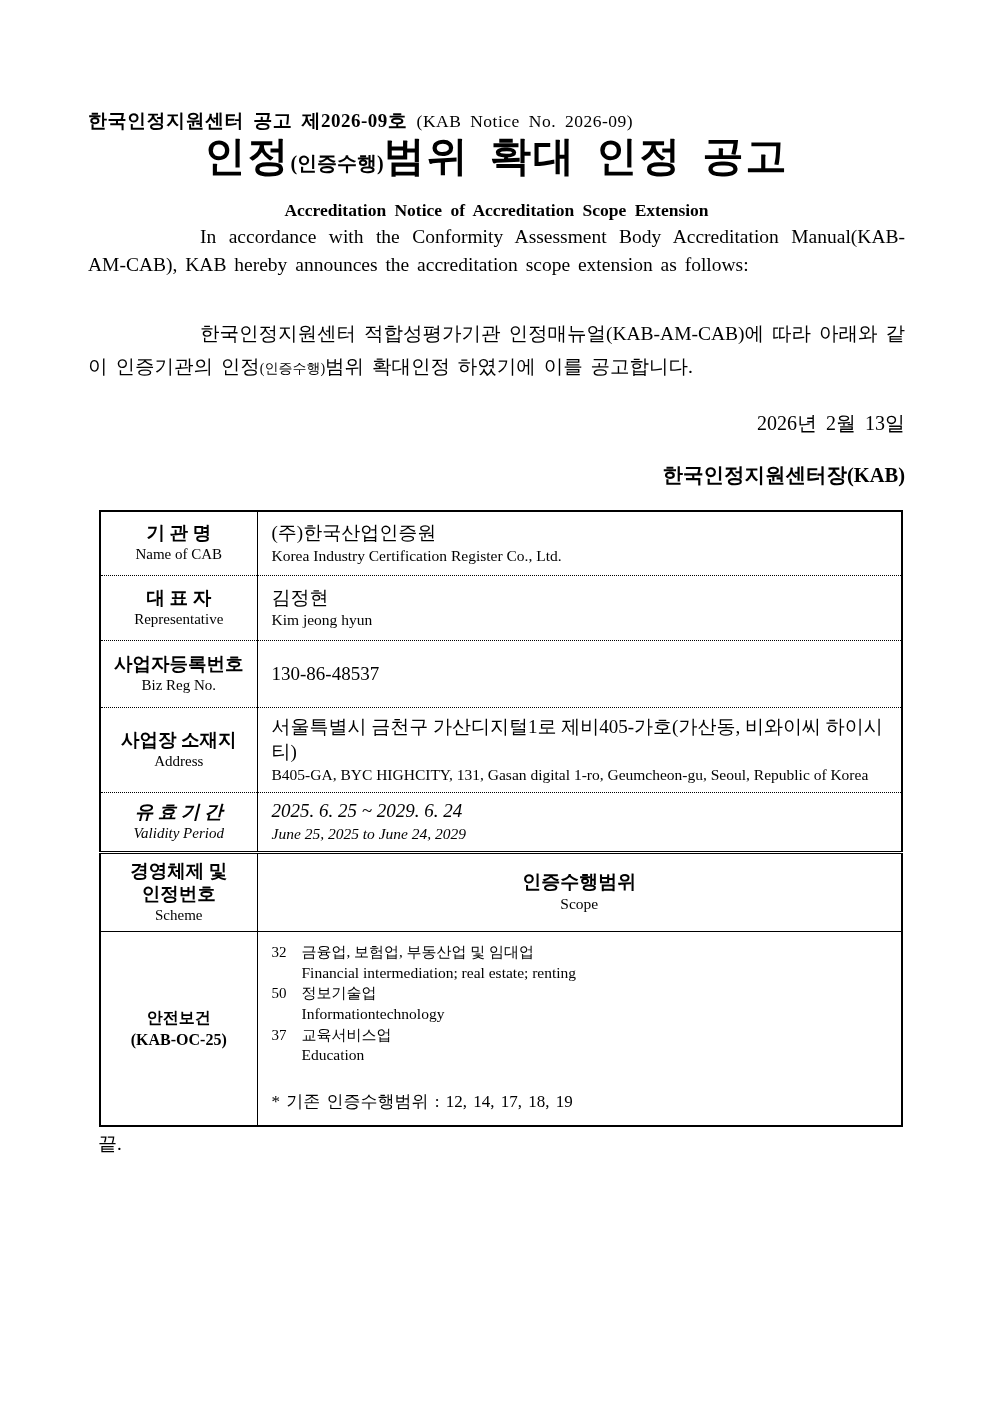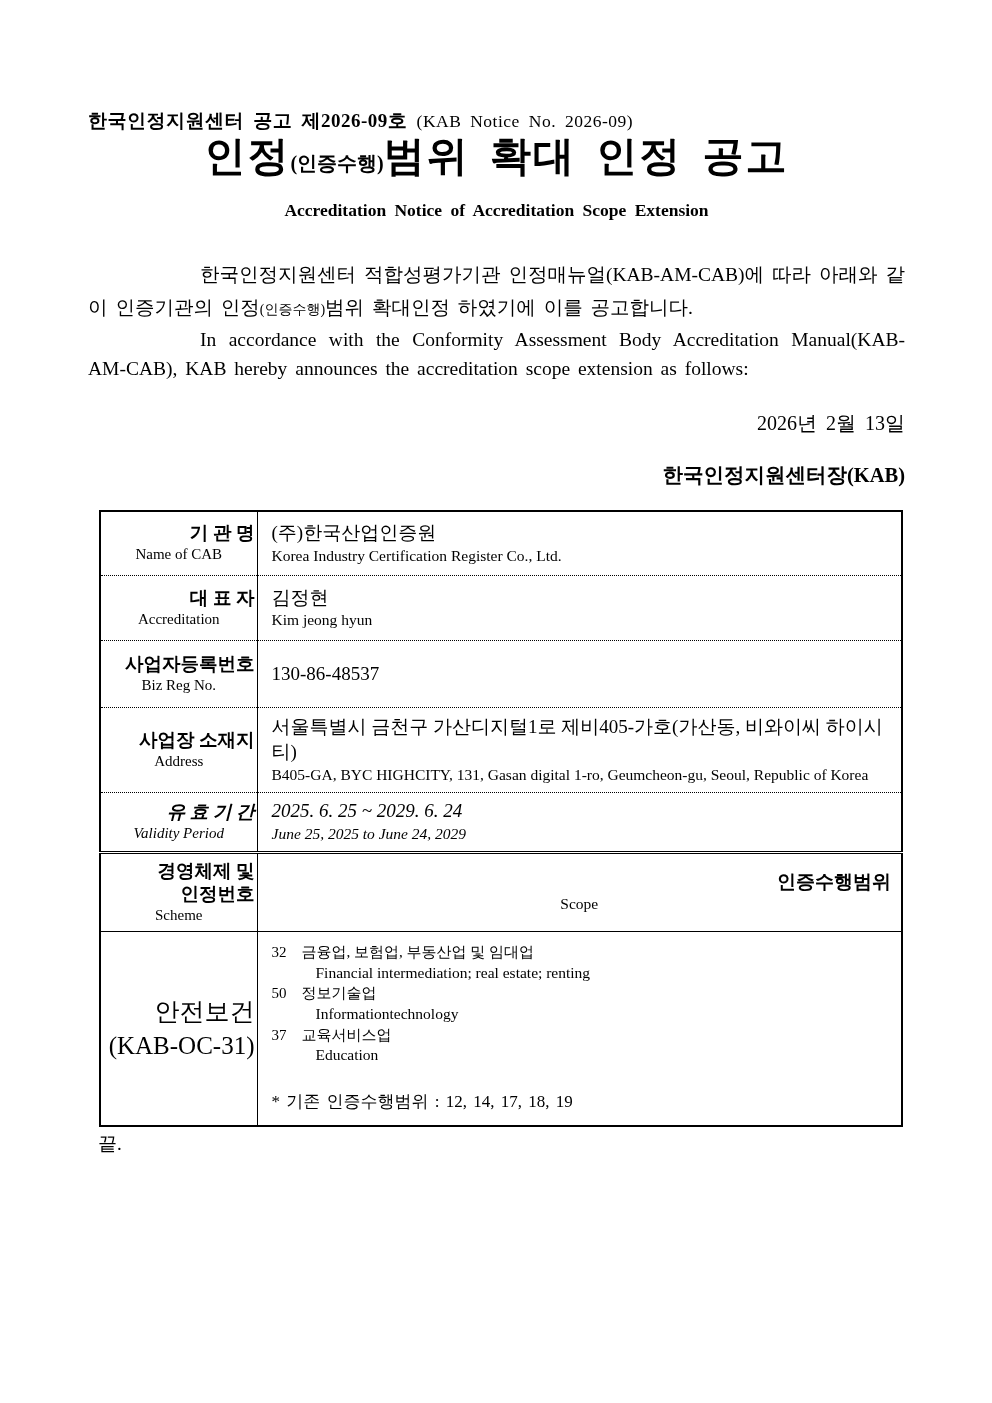--- a/index.html
+++ b/index.html
@@ -93,32 +93,32 @@
   .sep-dotted td { border-bottom: 1px dotted #000000; }
   .sep-double td { border-bottom: 3px double #000000; font-style: italic; }
   .sep-solid  td { border-bottom: 1px solid #000000; }
   .r1 { height: 65px; }
   .r2 { height: 65px; }
   .r3 { height: 67px; }
   .r4 { height: 85px; }
   .r5 { height: 52px; }
   .r6 { height: 79px; }
   .r7 { height: 171px; }
-  .lk { font-size: 18.5px; font-weight: bold; line-height: 1.25; text-align: right; }
-  .lk.normal { font-weight: normal; font-size: 25px; line-height: 1.35; }
+  .lk { font-size: 18.5px; font-weight: bold; line-height: 1.25; }
+  .lk.normal { font-weight: bold; font-size: 16px; line-height: 1.35; }
   .le { font-size: 15px; line-height: 1.3; }
   .vk { font-size: 19px; line-height: 1.3; }
   .ve { font-size: 15.5px; line-height: 1.35; }
   .center { text-align: center; }
   .value-cell.center { padding-left: 10px; }
   
   .scope-cell { padding: 10px 10px 12px 14px; }
   .scope-ko { display: flex; font-size: 15px; line-height: 1.3; margin-top: 1px; }
   .scope-ko .code { width: 30px; flex: 0 0 30px; }
-  .scope-en { margin-left: 44px; font-size: 15.5px; line-height: 1.35; }
+  .scope-en { margin-left: 30px; font-size: 15.5px; line-height: 1.35; }
   .scope-note { margin-top: 24px; font-size: 17px; word-spacing: 2px; }
   
   .end-mark {
     margin-top: 4px;
     margin-left: 10px;
     font-size: 19px;
   }
 </style>
 </head>
 <body>
@@ -129,23 +129,23 @@
     <span class="ko">한국인정지원센터 공고 제2026-09호</span>
     <span class="en">(KAB Notice No. 2026-09)</span>
   </div>
 
   <div class="title">
     <span>인정</span><span class="small">(인증수행)</span><span>범위 확대 인정 공고</span>
   </div>
 
   <div class="subtitle">Accreditation Notice of Accreditation Scope Extension</div>
 
+  <p class="para para-en">In accordance with the Conformity Assessment Body Accreditation Manual(KAB-AM-CAB), KAB hereby announces the accreditation scope extension as follows:</p>
+
   <p class="para para-ko"><span>한국인정지원센터 적합성평가기관 인정매뉴얼(KAB-AM-CAB)에 따라 아래와 같이 인증기관의 인정</span><span class="small">(인증수행)</span><span>범위 확대인정 하였기에 이를 공고합니다.</span></p>
-
-  <p class="para para-en">In accordance with the Conformity Assessment Body Accreditation Manual(KAB-AM-CAB), KAB hereby announces the accreditation scope extension as follows:</p>
 
   <div class="date-line">2026년 2월 13일</div>
   <div class="signer-line">한국인정지원센터장(KAB)</div>
 
   <table class="doc-table">
     <colgroup>
         <col class="col-label">
         <col class="col-value">
       </colgroup>
 
@@ -157,21 +157,21 @@
       </td>
       <td class="value-cell">
         <div class="vk">(주)한국산업인증원</div>
         <div class="ve">Korea Industry Certification Register Co., Ltd.</div>
       </td>
     </tr>
 
     <tr class="r2 sep-dotted">
       <td class="label-cell">
         <div class="lk">대 표 자</div>
-        <div class="le">Accreditation</div>
+        <div class="le">Representative</div>
       </td>
       <td class="value-cell">
         <div class="vk">김정현</div>
         <div class="ve">Kim jeong hyun</div>
       </td>
     </tr>
 
     <tr class="r3 sep-dotted">
       <td class="label-cell">
         <div class="lk">사업자등록번호</div>
@@ -212,21 +212,21 @@
       </td>
       <td class="value-cell center">
         <div class="vk lk">인증수행범위</div>
         <div class="ve">Scope</div>
       </td>
     </tr>
 
     <tr class="r7">
       <td class="label-cell">
         <div class="lk normal">안전보건</div>
-        <div class="lk normal">(KAB-OC-31)</div>
+        <div class="lk normal">(KAB-OC-25)</div>
       </td>
       <td class="value-cell scope-cell">
         <div class="scope-item">
           <div class="scope-ko">
             <span class="code">32</span>
             <span>금융업, 보험업, 부동산업 및 임대업</span>
           </div>
           <div class="scope-en">Financial intermediation; real estate; renting</div>
         </div>
         <div class="scope-item">

